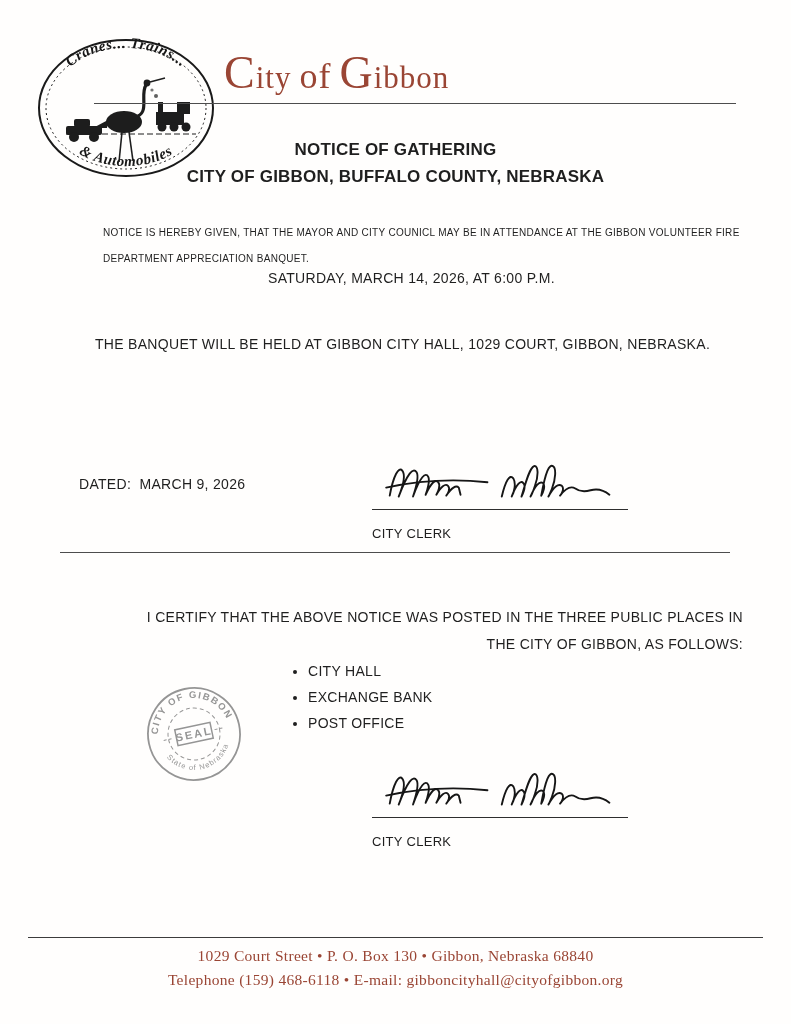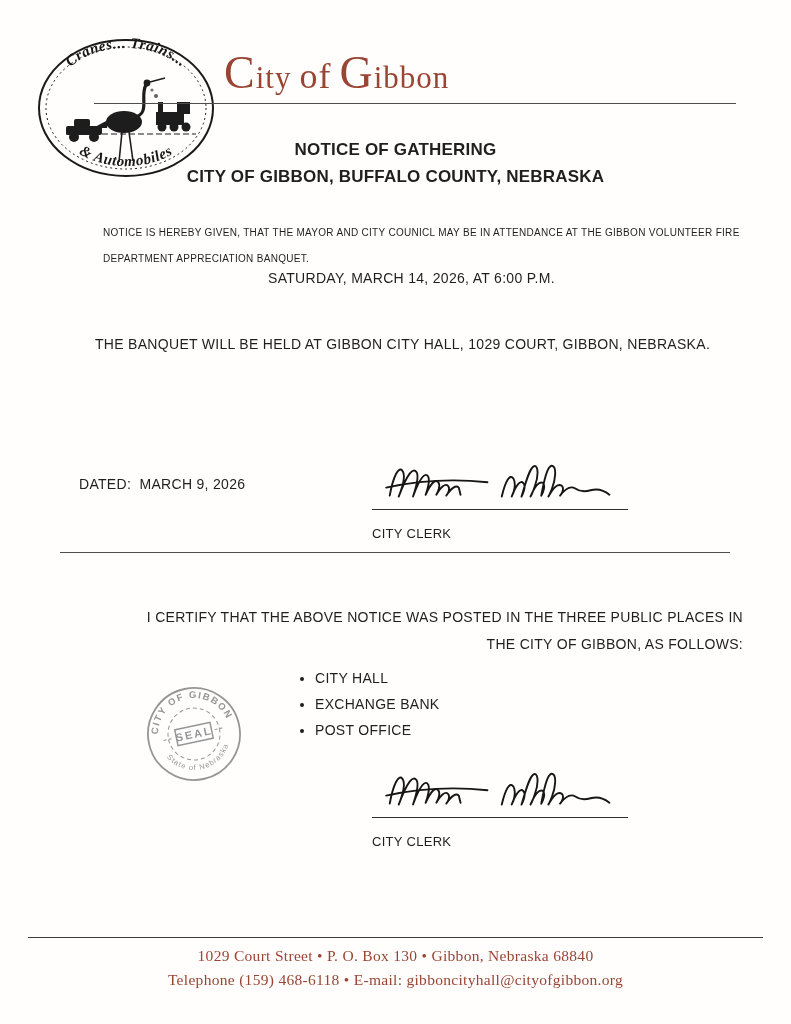--- a/index.html
+++ b/index.html
@@ -43,21 +43,21 @@
   .sig-block{position:absolute;width:256px;}
   .sig-1{left:372px;top:458px;}
   .sig-2{left:372px;top:766px;}
   .signature{display:block;width:256px;height:52px;margin-bottom:-1px;}
   .signature path{fill:none;stroke:#161616;stroke-width:2.1;stroke-linecap:round;stroke-linejoin:round;}
   .sig-line{border-top:1.5px solid #2e2e2e;width:100%;}
   .sig-label{margin-top:16px;font-size:13px;letter-spacing:.3px;}
   .divider{position:absolute;left:60px;top:552px;width:670px;border-top:1.4px solid #4d4d4d;}
   
   .certify{position:absolute;left:95px;top:604px;width:648px;margin:0;font-size:14px;line-height:27px;letter-spacing:.3px;text-indent:50px;text-align:right;}
-  .places{position:absolute;left:288px;top:658px;margin:7px;padding-left:20px;font-size:14px;letter-spacing:.3px;}
+  .places{position:absolute;left:288px;top:658px;margin:0;padding-left:20px;font-size:14px;letter-spacing:.3px;}
   .places li{line-height:26px;}
   
   .seal{position:absolute;left:144px;top:684px;width:100px;height:100px;transform:rotate(-12deg);opacity:.92;}
   .seal .ring{fill:none;stroke:var(--seal);}
   .seal .seal-arc{font-family:"Liberation Sans",sans-serif;fill:var(--seal);}
   .seal-top-text{font-size:9.5px;font-weight:700;letter-spacing:1.5px;}
   .seal-bot-text{font-size:7.5px;letter-spacing:1px;}
   .seal-center{font-size:11px;font-weight:700;letter-spacing:2px;fill:var(--seal);font-family:"Liberation Sans",sans-serif;}
   
   .footer-rule{position:absolute;left:28px;top:937px;width:735px;border-top:1.5px solid #3c3c3c;}

